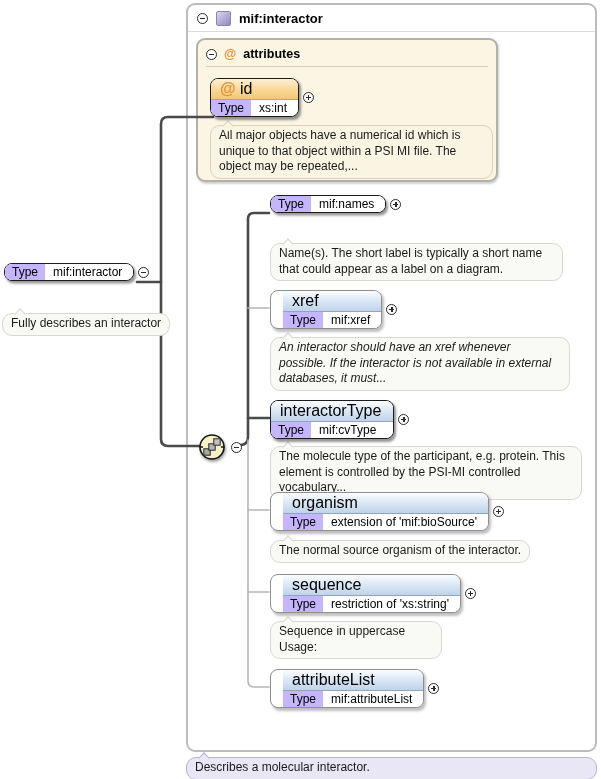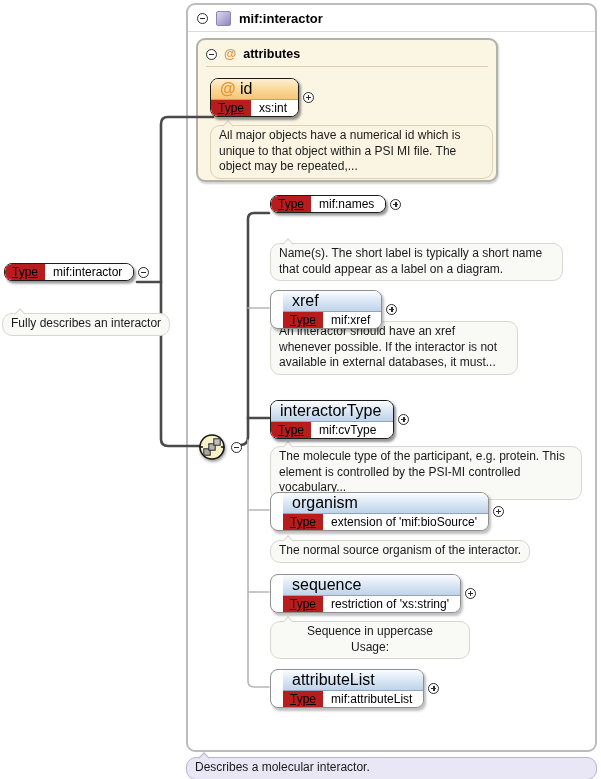--- a/index.html
+++ b/index.html
@@ -59,21 +59,21 @@
   .ebox .hdr {
     padding:1px 12px 1px 9px; font-size:16px; white-space:nowrap;
     background:linear-gradient(180deg,#fbfdff 0%,#dde9f6 45%,#bfd3ea 100%);
     border-bottom:1px solid #93a4ba;
   }
   .ebox.abox .hdr {
     background:linear-gradient(180deg,#fdf0d4 0%,#f9d795 55%,#f5c678 100%);
     border-bottom:1px solid #caa05b;
   }
   .ebox .trow { display:flex; align-items:stretch; font-size:12px; white-space:nowrap; background:#fff; }
-  .trow .tl { background:#b91c1c; padding:1px 7px;text-decoration:underline; }
+  .trow .tl { background:#c4b5fd; padding:1px 7px; }
   .trow .tv { padding:1px 11px 1px 8px; }
 
   
   .bubble {
     position:absolute; box-sizing:border-box; z-index:2;
     background:var(--bb,#f9f9f6); border:1px solid var(--bc,#d8d8d1);
     border-radius:10px; padding:2px 8px 3px; font-size:12px; line-height:1.3; color:#1a1a1a;
     white-space:pre-line;
   }
   .bubble::before {
@@ -180,21 +180,21 @@
   <div class="elem-row" style="left:270px; top:290px;">
     <div class="ebox optional">
       <div class="hdr">xref</div>
       <div class="trow">
         <span class="tl">Type</span>
         <span class="tv">mif:xref</span>
       </div>
     </div>
     <span class="pmicon plus"></span>
   </div>
-  <div class="bubble" style="left:270px; top:321px; width:248px;">An interactor should have an xref whenever possible. If the interactor is not available in external databases, it must...</div>
+  <div class="bubble" style="left:270px; top:337px; width:300px;font-style:italic;">An interactor should have an xref whenever possible. If the interactor is not available in external databases, it must...</div>
 
   <div class="elem-row" style="left:270px; top:400px;">
     <div class="ebox">
       <div class="hdr">interactorType</div>
       <div class="trow">
         <span class="tl">Type</span>
         <span class="tv">mif:cvType</span>
       </div>
     </div>
     <span class="pmicon plus"></span>
@@ -216,21 +216,21 @@
   <div class="elem-row" style="left:270px; top:574px;">
     <div class="ebox optional">
       <div class="hdr">sequence</div>
       <div class="trow">
         <span class="tl">Type</span>
         <span class="tv">restriction of 'xs:string'</span>
       </div>
     </div>
     <span class="pmicon plus"></span>
   </div>
-  <div class="bubble" style="left:270px; top:621px; width:200px;text-align:center;">Sequence in uppercase
+  <div class="bubble" style="left:270px; top:621px; width:172px;">Sequence in uppercase
 Usage:</div>
 
   <div class="elem-row" style="left:270px; top:669px;">
     <div class="ebox optional">
       <div class="hdr">attributeList</div>
       <div class="trow">
         <span class="tl">Type</span>
         <span class="tv">mif:attributeList</span>
       </div>
     </div>

